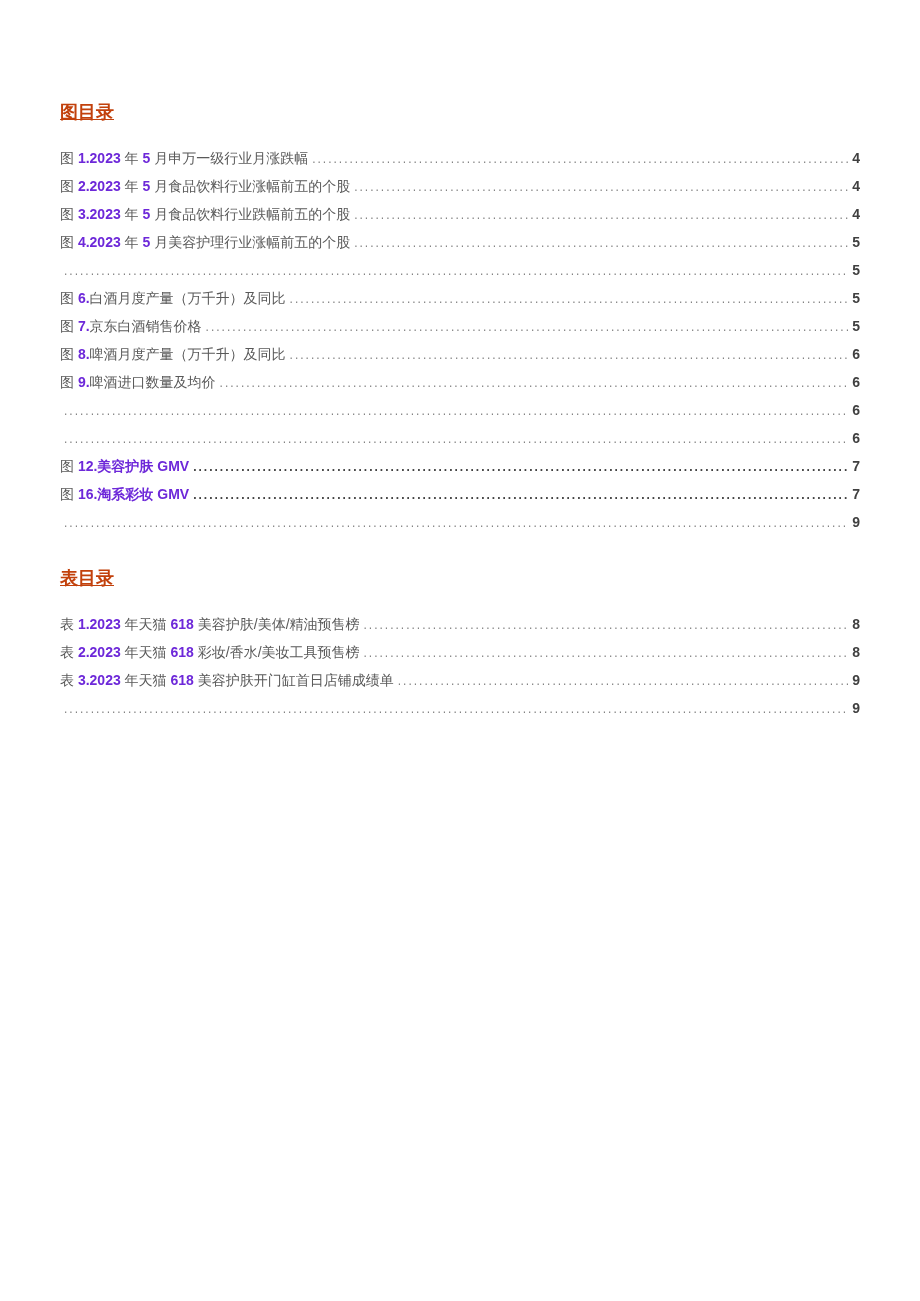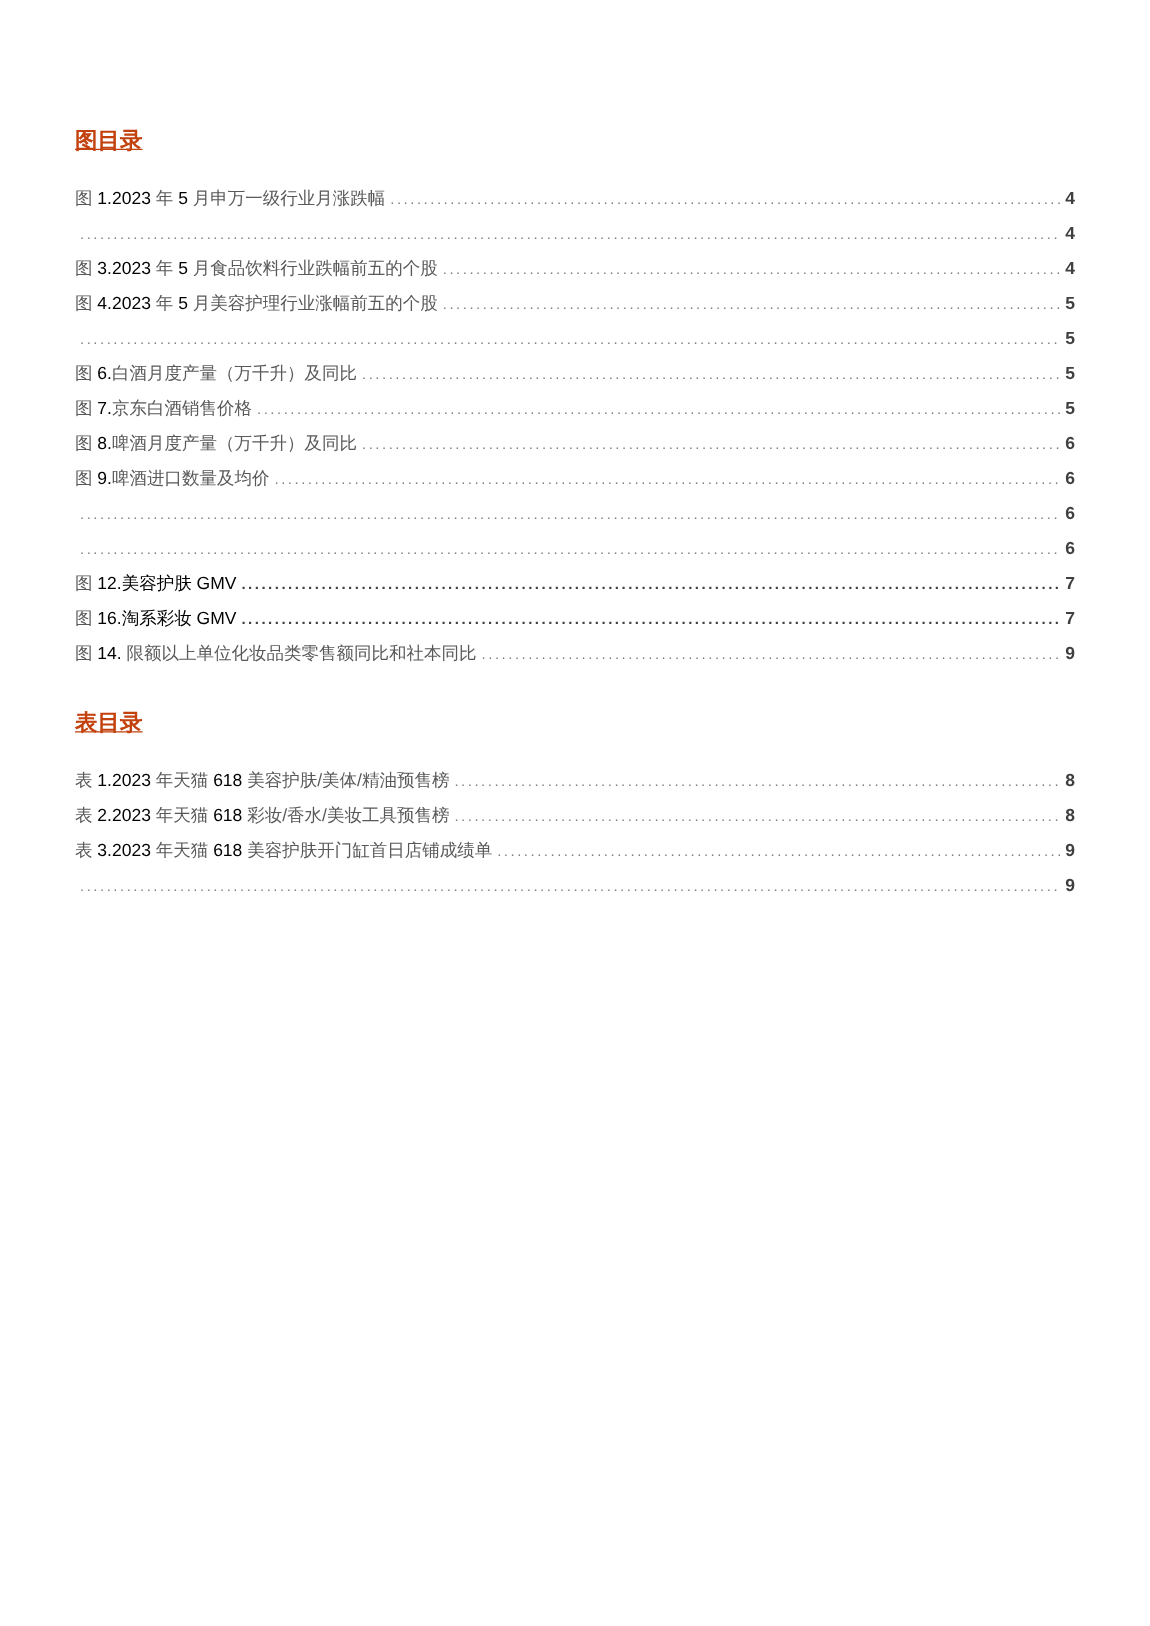--- a/index.html
+++ b/index.html
@@ -27,22 +27,22 @@
       align-items: baseline;
       font-size: 14px;
       line-height: 2.0;
       color: #595959;
       white-space: nowrap;
     }
     .toc-label {
       flex-shrink: 0;
     }
     .toc-label .bold {
-      font-weight: normal;
-      color: #000000;
+      font-weight: bold;
+      color: #6d28d9;
     }
     .toc-dots {
       flex: 1;
       overflow: hidden;
       letter-spacing: 2px;
       color: #808080;
       font-size: 12px;
       margin: 0 4px;
       padding-bottom: 1px;
     }
@@ -63,20 +63,21 @@
 <body>
 
 <div class="section-title">图目录</div>
 <div id="figures-list">
     <div class="toc-item">
       <span class="toc-label"><span>图 </span><span class="bold">1.2023</span><span> 年 </span><span class="bold">5</span><span> 月申万一级行业月涨跌幅</span></span>
       <span class="toc-dots">....................................................................................................................................................</span>
       <span class="toc-page">4</span>
     </div>
     <div class="toc-item">
+      <span class="toc-label"><span>图 </span><span class="bold">2.2023</span><span> 年 </span><span class="bold">5</span><span> 月食品饮料行业涨幅前五的个股 </span></span>
       <span class="toc-dots">....................................................................................................................................................</span>
       <span class="toc-page">4</span>
     </div>
     <div class="toc-item">
       <span class="toc-label"><span>图 </span><span class="bold">3.2023</span><span> 年 </span><span class="bold">5</span><span> 月食品饮料行业跌幅前五的个股</span></span>
       <span class="toc-dots">....................................................................................................................................................</span>
       <span class="toc-page">4</span>
     </div>
     <div class="toc-item">
       <span class="toc-label"><span>图 </span><span class="bold">4.2023</span><span> 年 </span><span class="bold">5</span><span> 月美容护理行业涨幅前五的个股</span></span>
@@ -119,21 +120,20 @@
       <span class="toc-label"><span>图 </span><span class="bold">12.</span><span class="bold">美容护肤 GMV </span></span>
       <span class="toc-dots bold-dots">....................................................................................................................................................</span>
       <span class="toc-page">7</span>
     </div>
     <div class="toc-item">
       <span class="toc-label"><span>图 </span><span class="bold">16.</span><span class="bold">淘系彩妆 GMV </span></span>
       <span class="toc-dots bold-dots">....................................................................................................................................................</span>
       <span class="toc-page">7</span>
     </div>
     <div class="toc-item">
-      <span class="toc-label"><span>图 </span><span class="bold">14.</span><span> </span><span>限额以上单位化妆品类零售额同比和社本同比 </span></span>
       <span class="toc-dots">....................................................................................................................................................</span>
       <span class="toc-page">9</span>
     </div>
   </div>
 
 <div class="section-gap"></div>
 
 <div class="section-title">表目录</div>
 <div id="tables-list">
     <div class="toc-item">

